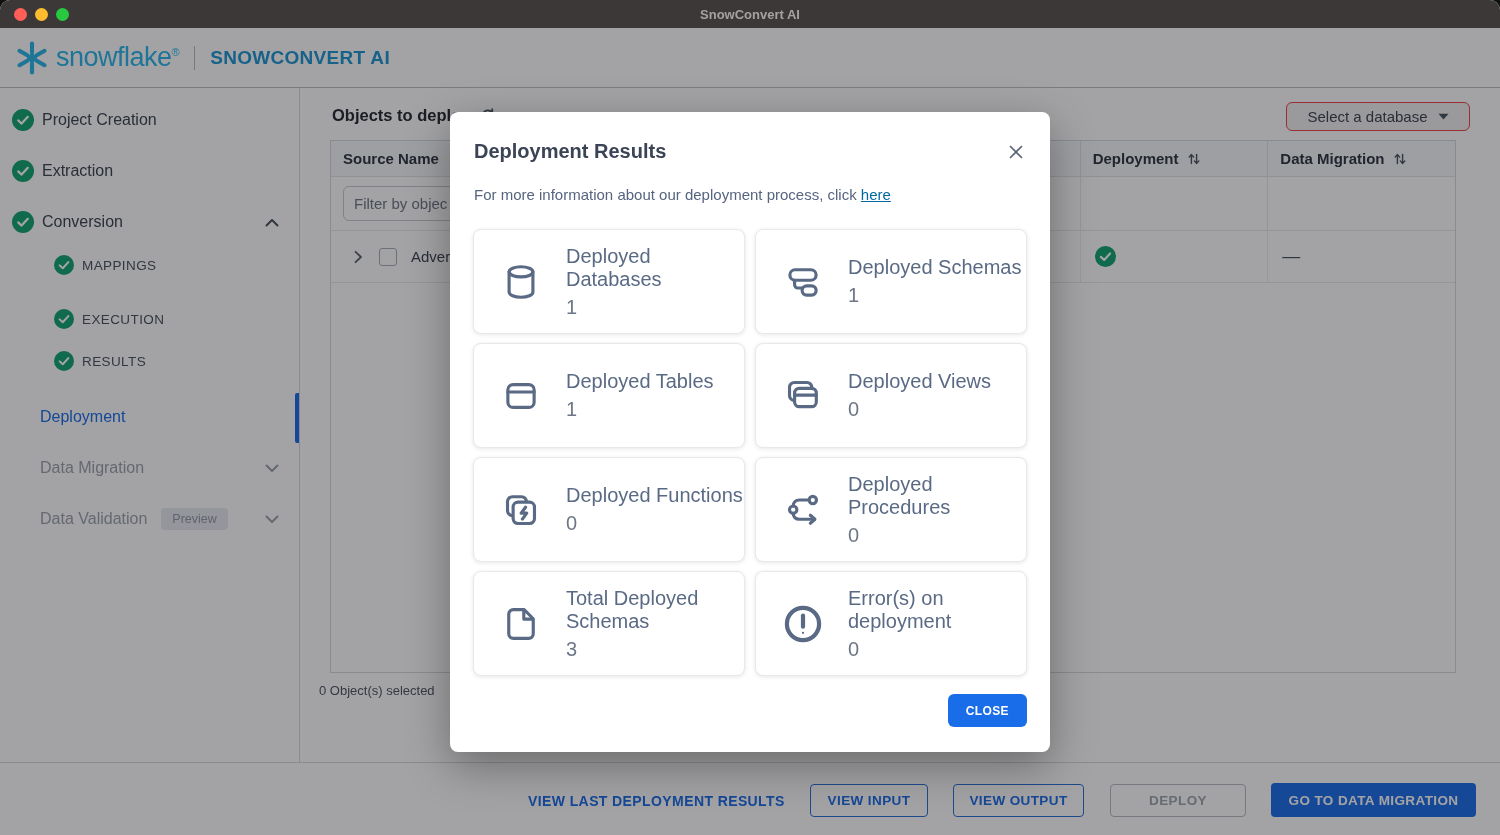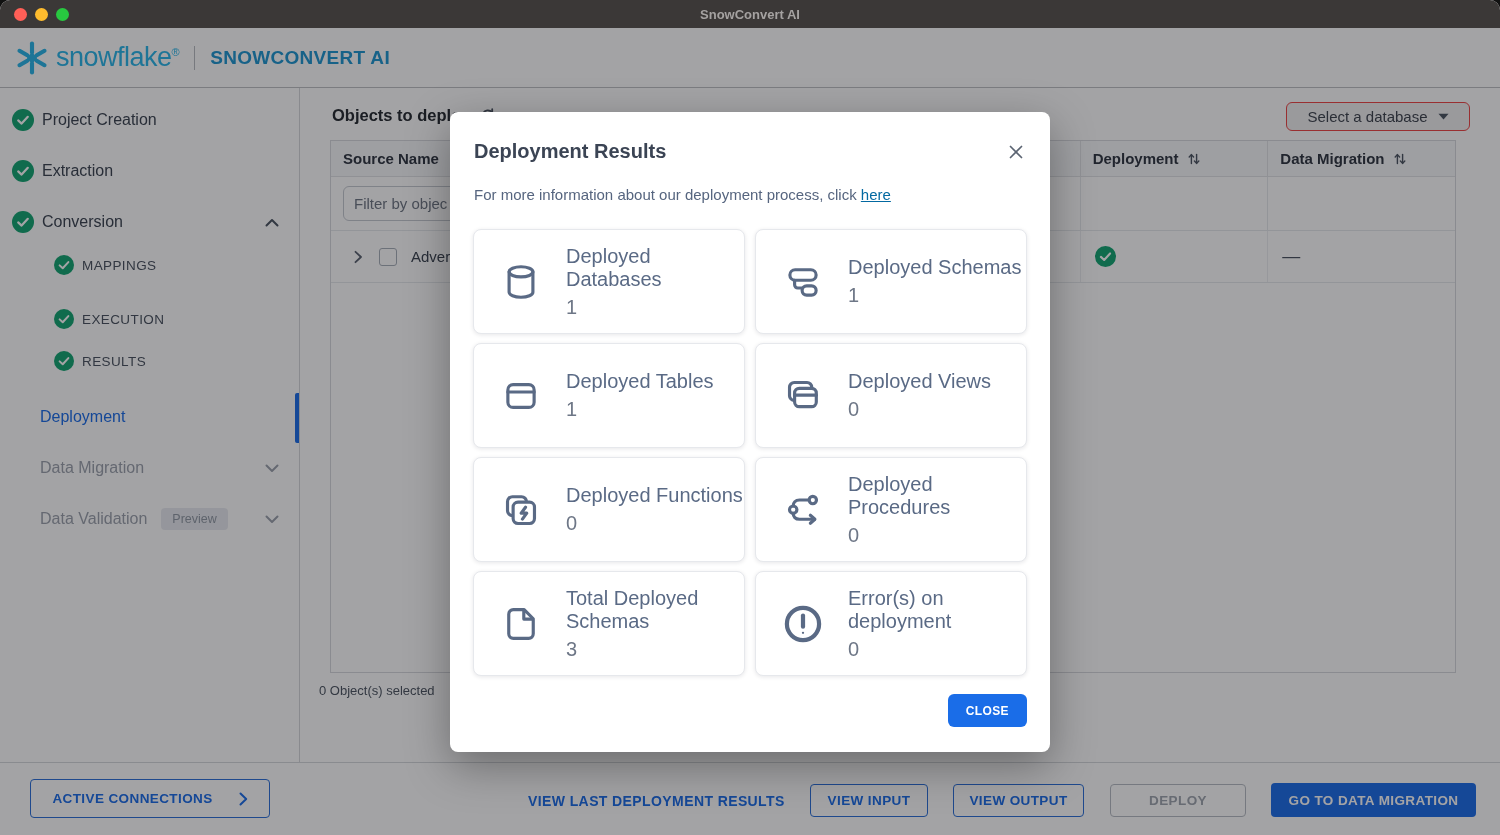--- a/index.html
+++ b/index.html
@@ -290,26 +290,20 @@
           <div class="dc3">
               <span>—</span>
             </div>
         </div>
       </div>
 
       <div class="selection-summary">0 Object(s) selected</div>
     </div>
 
     <div class="footer">
-      <button class="btn btn-outline ac-btn">
-        <span>ACTIVE CONNECTIONS</span>
-        <svg width="9" height="14" viewBox="0 0 9 14">
-            <polyline points="1.5,1.5 7.2,7 1.5,12.5" fill="none" stroke="#1B6CE8" stroke-width="2" stroke-linecap="round" stroke-linejoin="round"></polyline>
-          </svg>
-      </button>
       <button class="btn btn-text vldr-btn">VIEW LAST DEPLOYMENT RESULTS</button>
       <button class="btn btn-outline vi-btn">VIEW INPUT</button>
       <button class="btn btn-outline vo-btn">VIEW OUTPUT</button>
       <button class="btn btn-disabled dp-btn">DEPLOY</button>
       <button class="btn btn-solid gtdm-btn">GO TO DATA MIGRATION</button>
     </div>
 
     <div class="overlay"></div>
 
     <div class="modal">

